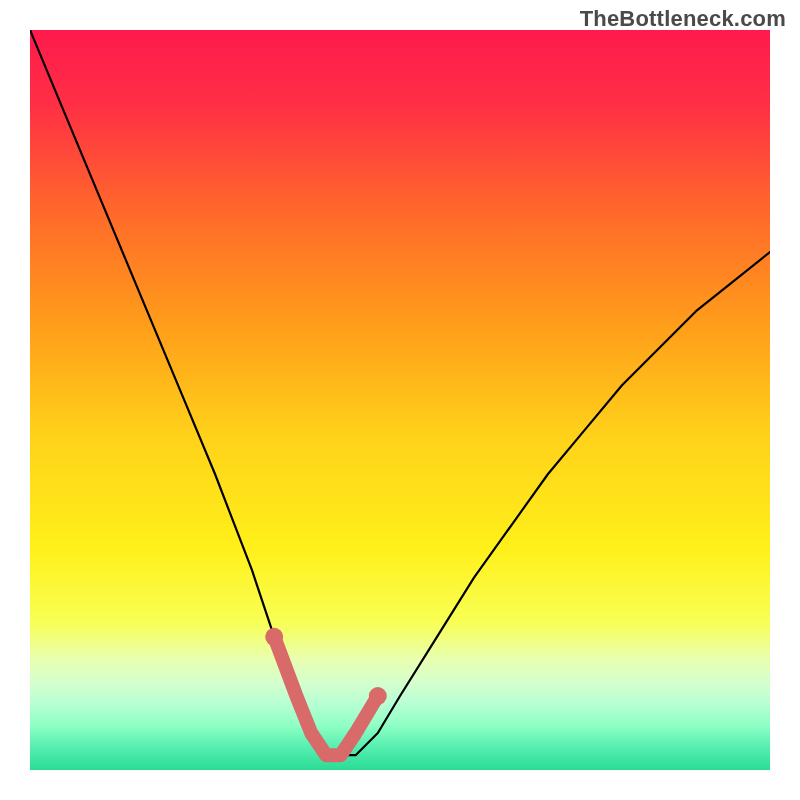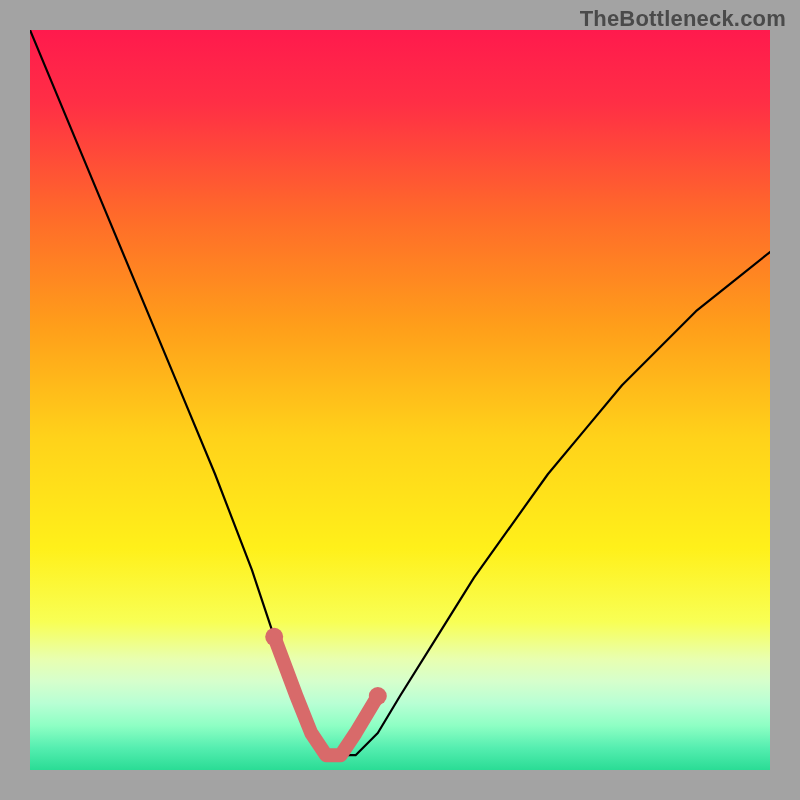--- a/index.html
+++ b/index.html
@@ -10,21 +10,21 @@
     background: #000;
     overflow: hidden;
     font-family: Arial, Helvetica, sans-serif;
   }
   .frame {
     position: absolute;
     left: 0;
     top: 0;
     width: 800px;
     height: 800px;
-    background: #a3a3a3;
+    background: #ffffff;
   }
   .plot-area {
     position: absolute;
     left: 30px;
     top: 30px;
     width: 740px;
     height: 740px;
     overflow: hidden;
   }
   .gradient {

